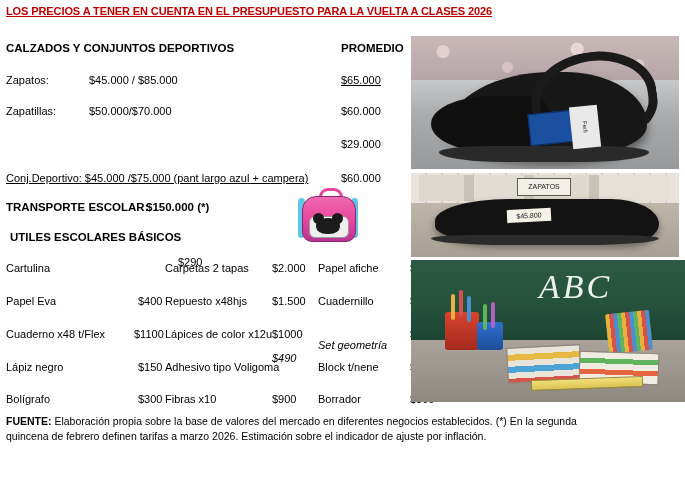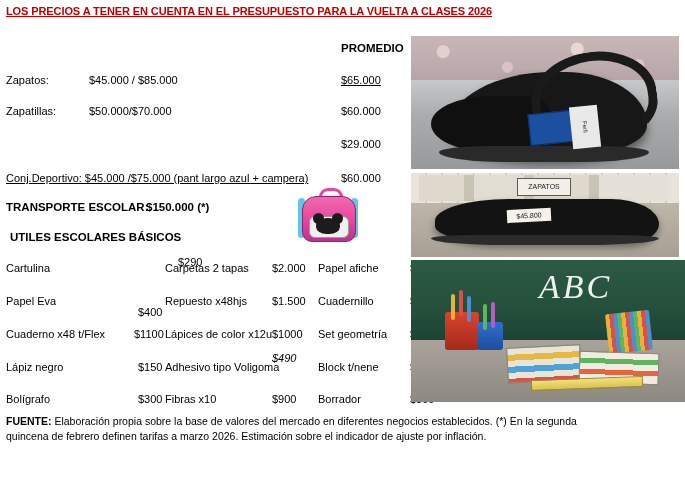--- a/index.html
+++ b/index.html
@@ -268,20 +268,21 @@
     transform: rotate(-2deg);
   }
 </style>
 </head>
 <body>
 
 <div id="page">
 
   <div class="title">LOS PRECIOS A TENER EN CUENTA EN EL PRESUPUESTO PARA LA VUELTA A CLASES 2026</div>
 
+  <div class="hdr" style="left:6px; top:42px;">CALZADOS Y CONJUNTOS DEPORTIVOS</div>
   <div class="hdr" style="left:341px; top:42px;">PROMEDIO</div>
 
   <div class="row-label" style="left:6px; top:74px;">Zapatos:</div>
   <div class="price" style="left:89px; top:74px;">$45.000 / $85.000</div>
   <div class="price" style="left:341px; top:74px;text-decoration:underline;">$65.000</div>
 
   <div class="row-label" style="left:6px; top:105px;">Zapatillas:</div>
   <div class="price" style="left:89px; top:105px;">$50.000/$70.000</div>
   <div class="price" style="left:341px; top:105px;">$60.000</div>
 
@@ -291,21 +292,21 @@
   <div class="price" style="left:341px; top:172px;">$60.000</div>
 
   <div class="hdr" style="left:6px; top:201px;">TRANSPORTE ESCOLAR:</div>
   <div class="hdr" style="left:146px; top:201px;">$150.000 (*)</div>
 
   <div class="hdr" style="left:10px; top:231px;">UTILES ESCOLARES BÁSICOS</div>
 
   <div class="small-item" style="left:6px; top:262px;">Cartulina</div>
   <div class="small-item" style="left:138px; top:256px;padding-left:40px;">$290</div>
   <div class="small-item" style="left:6px; top:295px;">Papel Eva</div>
-  <div class="small-item" style="left:138px; top:306px;">$400</div>
+  <div class="small-item" style="left:138px; top:295px;">$400</div>
   <div class="small-item" style="left:6px; top:328px;">
     <span>Cuaderno x48 t/Flex</span>
   </div>
   <div class="small-item" style="left:134px; top:328px;">$1100</div>
   <div class="small-item" style="left:6px; top:361px;">Lápiz negro</div>
   <div class="small-item" style="left:138px; top:361px;">$150</div>
   <div class="small-item" style="left:6px; top:393px;">Bolígrafo</div>
   <div class="small-item" style="left:138px; top:393px;">$300</div>
 
   <div class="small-item" style="left:165px; top:262px;">Carpetas 2 tapas</div>
@@ -318,21 +319,21 @@
     <span>Adhesivo tipo Voligoma</span>
   </div>
   <div class="small-item" style="left:272px; top:352px;font-style:italic;">$490</div>
   <div class="small-item" style="left:165px; top:393px;">Fibras x10</div>
   <div class="small-item" style="left:272px; top:393px;">$900</div>
 
   <div class="small-item" style="left:318px; top:262px;">Papel afiche</div>
   <div class="small-item" style="left:410px; top:262px;">$500</div>
   <div class="small-item" style="left:318px; top:295px;">Cuadernillo</div>
   <div class="small-item" style="left:410px; top:295px;">$1900</div>
-  <div class="small-item" style="left:318px; top:328px;">Set geometría</div>
+  <div class="small-item" style="left:318px; top:339px;font-style:italic;">Set geometría</div>
   <div class="small-item" style="left:410px; top:328px;">$2280</div>
   <div class="small-item" style="left:318px; top:361px;">Block t/nene</div>
   <div class="small-item" style="left:410px; top:361px;">$2200</div>
   <div class="small-item" style="left:318px; top:393px;">Borrador</div>
   <div class="small-item" style="left:410px; top:393px;">$300</div>
 
   <div class="footer">
     <b>FUENTE:</b><span> Elaboración propia sobre la base de valores del mercado en diferentes negocios establecidos. (*) En la segunda quincena de febrero definen tarifas a marzo 2026. Estimación sobre el indicador de ajuste por inflación.</span>
   </div>
 

